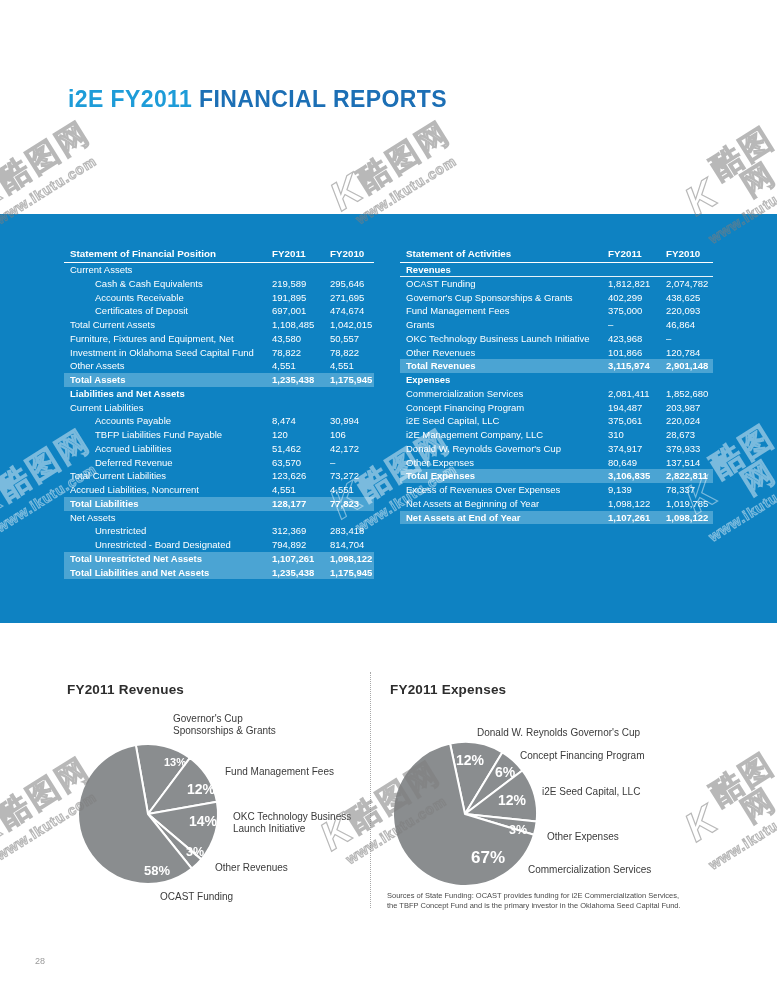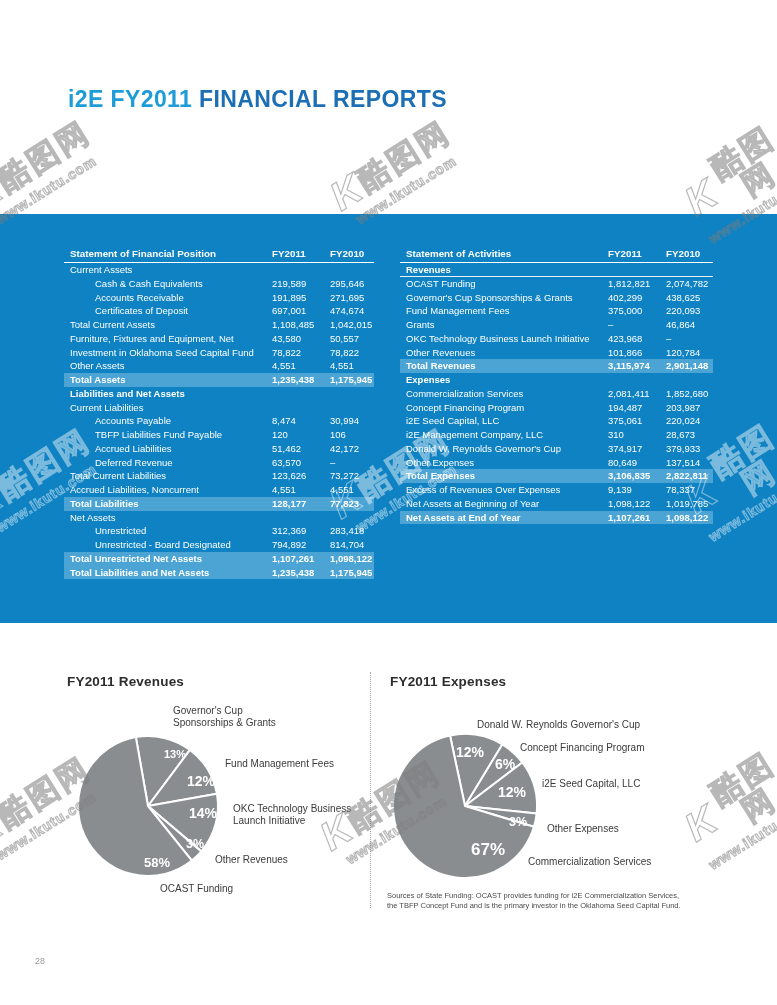--- a/index.html
+++ b/index.html
@@ -42,21 +42,21 @@
   }
   .row .lbl { display:block; padding-left:6px; }
   .row.sub .lbl { padding-left:31px; }
   .row.section { font-weight:700; }
   .row.total   { font-weight:700; background:#4ba4d3; }
   .row.rule    { border-bottom:1px solid rgba(255,255,255,0.9); }
   .row .v1 { position:absolute; left:208px; top:0; }
   .row .v2 { position:absolute; left:266px; top:0; }
 
   
-  .charts-layer { position:absolute; left:0; top:4px; width:777px; height:898px; pointer-events:none;text-decoration:underline; }
+  .charts-layer { position:absolute; left:0; top:12px; width:777px; height:898px; pointer-events:none;text-decoration:underline; }
   .chart-title {
     position:absolute; font-size:13.5px; font-weight:700; color:#2d2d2d;
     letter-spacing:0.2px; white-space:nowrap;
   }
   .pie-svg { position:absolute; }
   .pct {
     position:absolute; transform:translate(-50%,-50%);
     color:#ffffff; font-weight:700; white-space:nowrap;
   }
   .slice-label {

